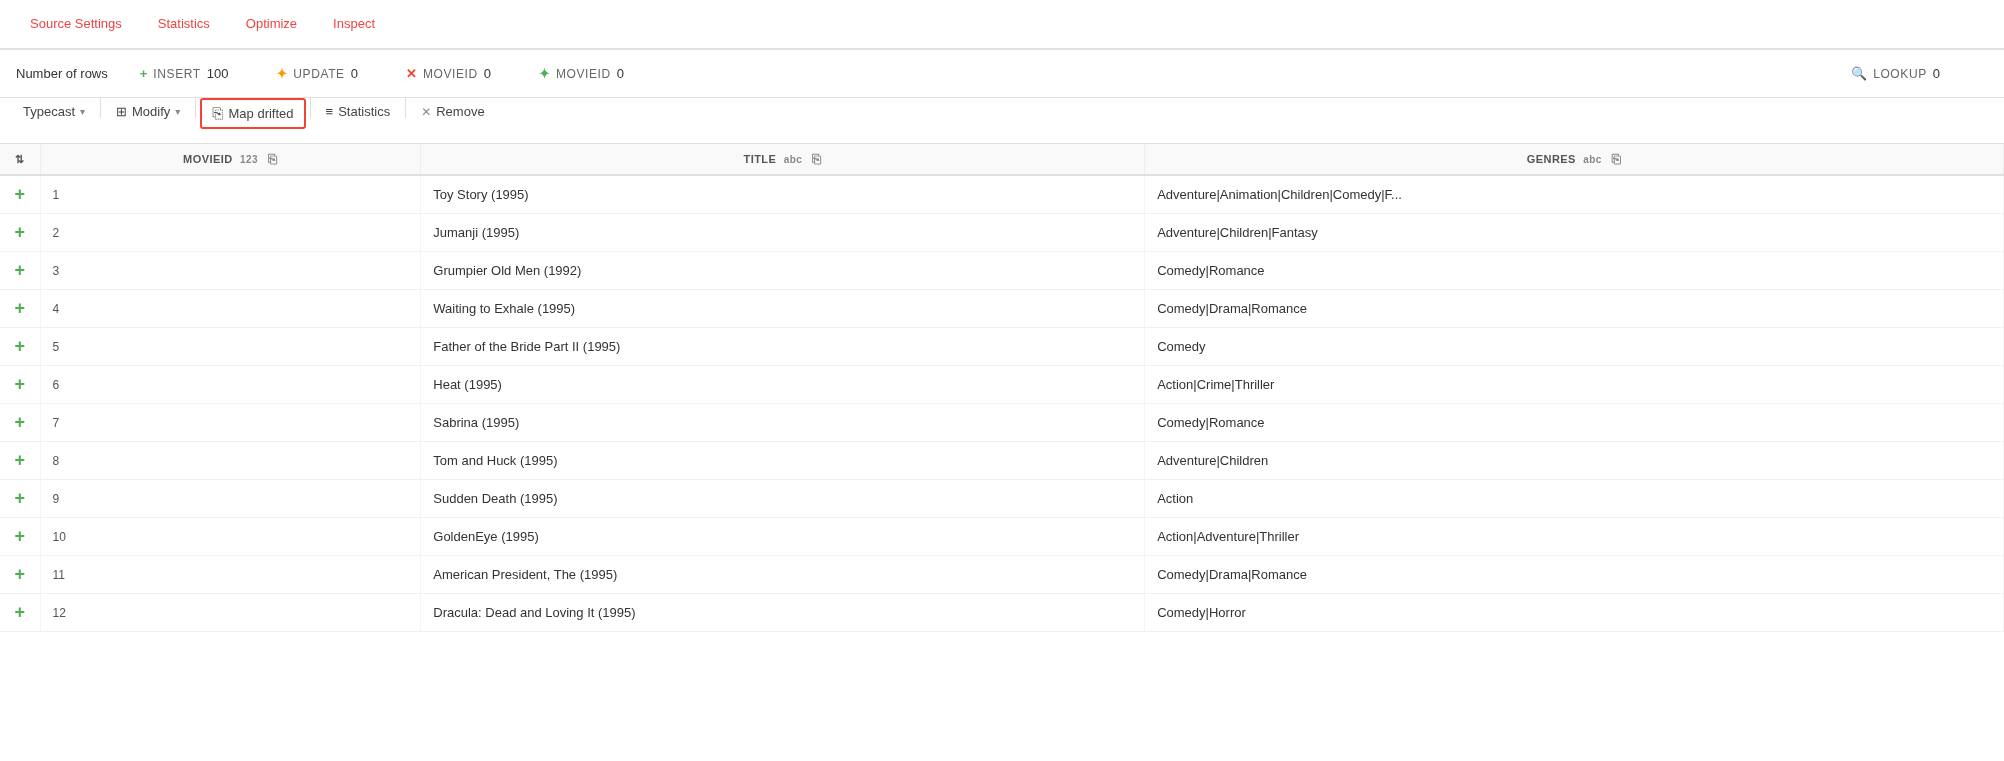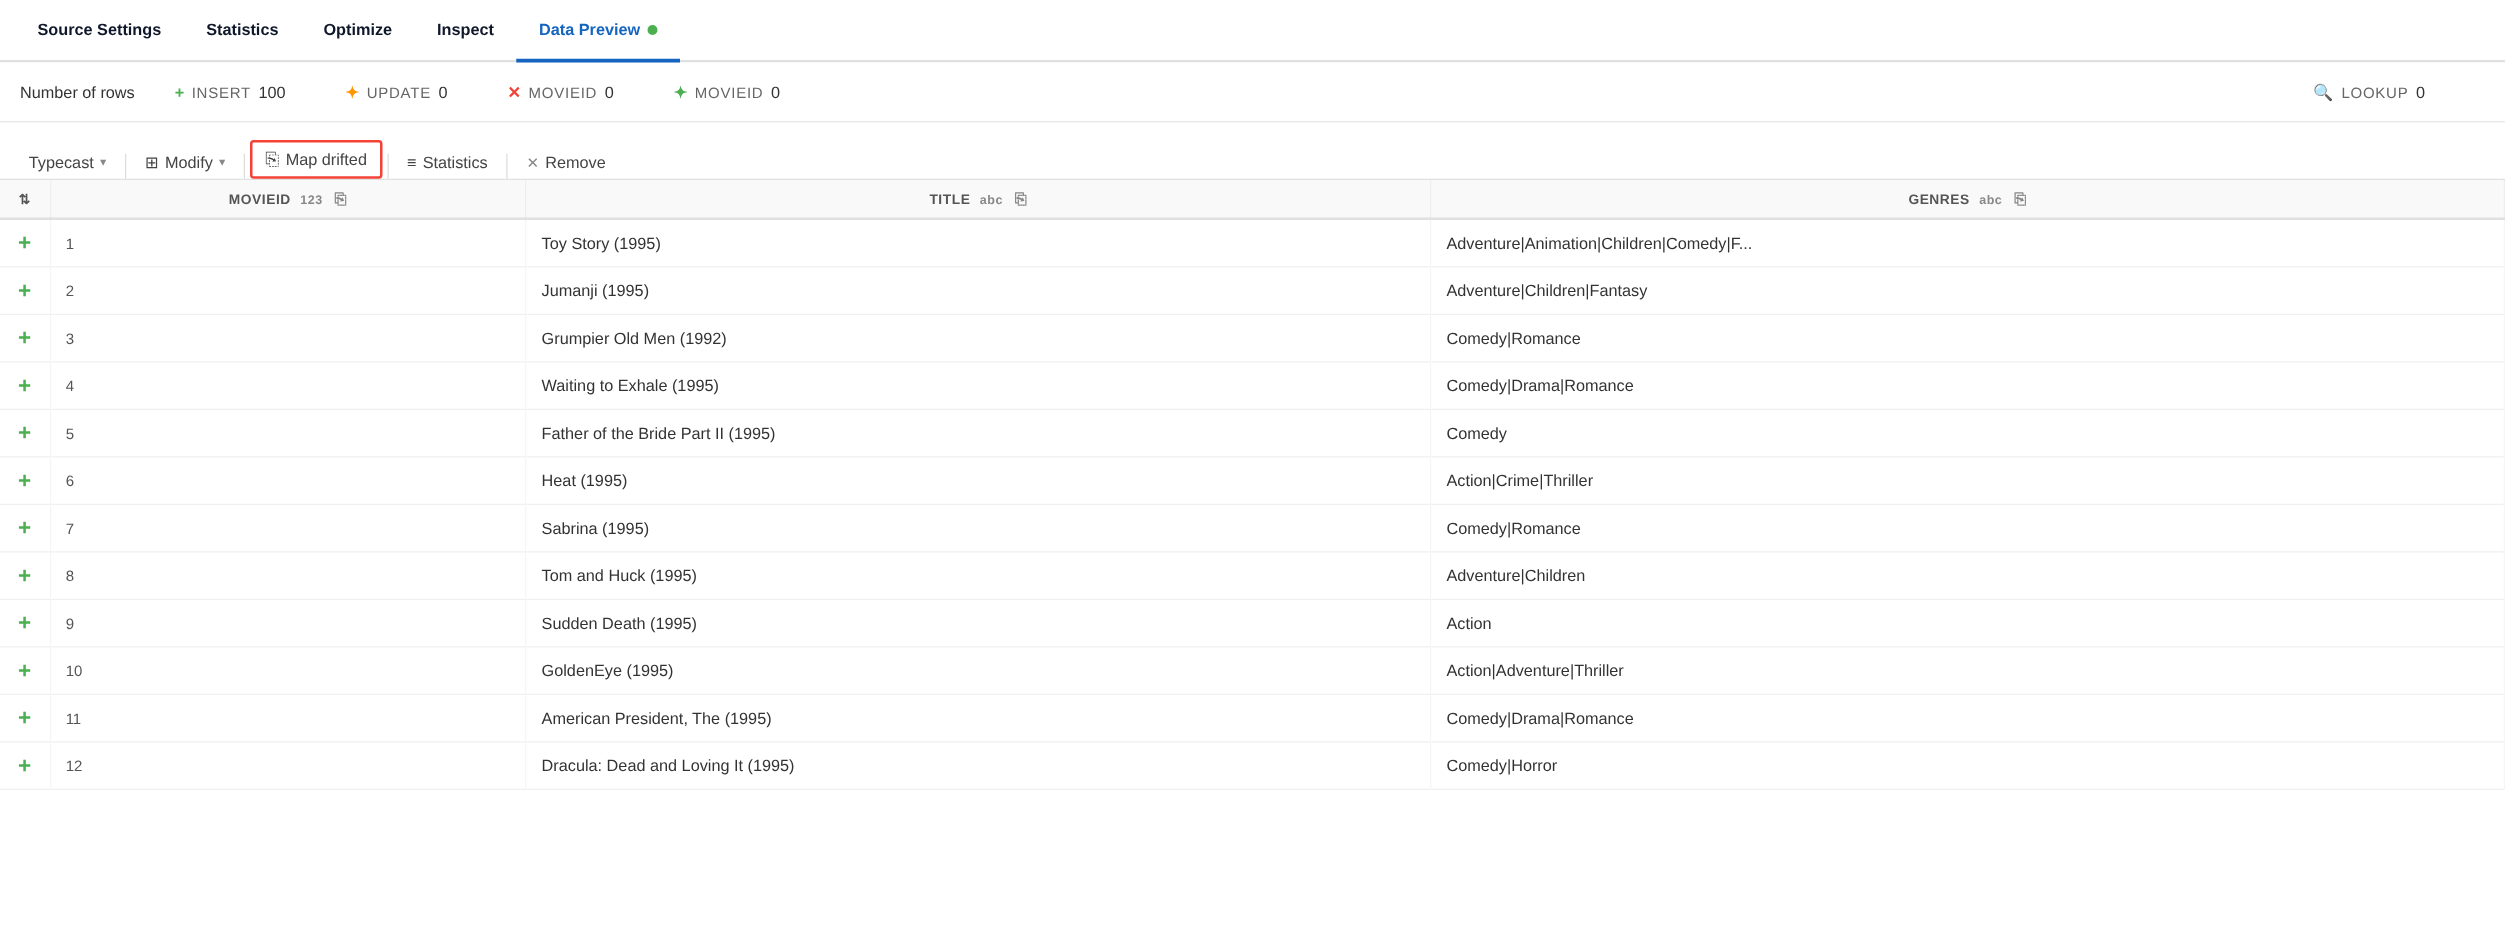--- a/index.html
+++ b/index.html
@@ -13,26 +13,25 @@
       padding: 0 12px;
       height: 50px;
       background: #fff;
     }
     .nav-item {
       padding: 0 18px;
       height: 50px;
       display: flex;
       align-items: center;
       cursor: pointer;
-      color: #0f172a;
+      color: #ef4444;
       font-size: 13px;
       border-bottom: 3px solid transparent;
       margin-bottom: -2px;
       white-space: nowrap;
-      font-weight: bold;
     }
     .nav-item.active {
       color: #1565c0;
       border-bottom: 3px solid #1565c0;
       font-weight: 600;
     }
     .nav-item .dot {
       width: 8px;
       height: 8px;
       background: #4caf50;
@@ -68,21 +67,21 @@
     .stat-item .icon-update { color: #ff9800; font-weight: bold; }
     .stat-item .icon-delete { color: #f44336; font-weight: bold; }
     .stat-item .icon-upsert { color: #4caf50; font-weight: bold; }
     .stat-item .icon-lookup { color: #9e9e9e; }
     .stat-item .stat-name { color: #666; font-size: 12px; letter-spacing: 0.05em; }
     .stat-item .stat-val { color: #333; font-size: 13px; }
 
     
     .toolbar {
       display: flex;
-      align-items: flex-end;
+      align-items: flex-start;
       padding: 0 12px;
       height: 46px;
       border-bottom: 1px solid #e0e0e0;
       background: #fff;
       gap: 0;
     }
     .toolbar-btn {
       display: flex;
       align-items: center;
       gap: 5px;
@@ -171,24 +170,20 @@
     <span>Source Settings</span>
   </div>
   <div class="nav-item">
     <span>Statistics</span>
   </div>
   <div class="nav-item">
     <span>Optimize</span>
   </div>
   <div class="nav-item">
     <span>Inspect</span>
-  </div>
-  <div class="nav-item active">
-    <span>Data Preview</span>
-    <span class="dot"></span>
   </div>
 </nav>
 
 <div class="stats-bar">
   <span class="stats-label">Number of rows</span>
 
   <div class="stat-item">
     <span class="icon-insert">+</span>
     <span class="stat-name">INSERT</span>
     <span class="stat-val">100</span>

